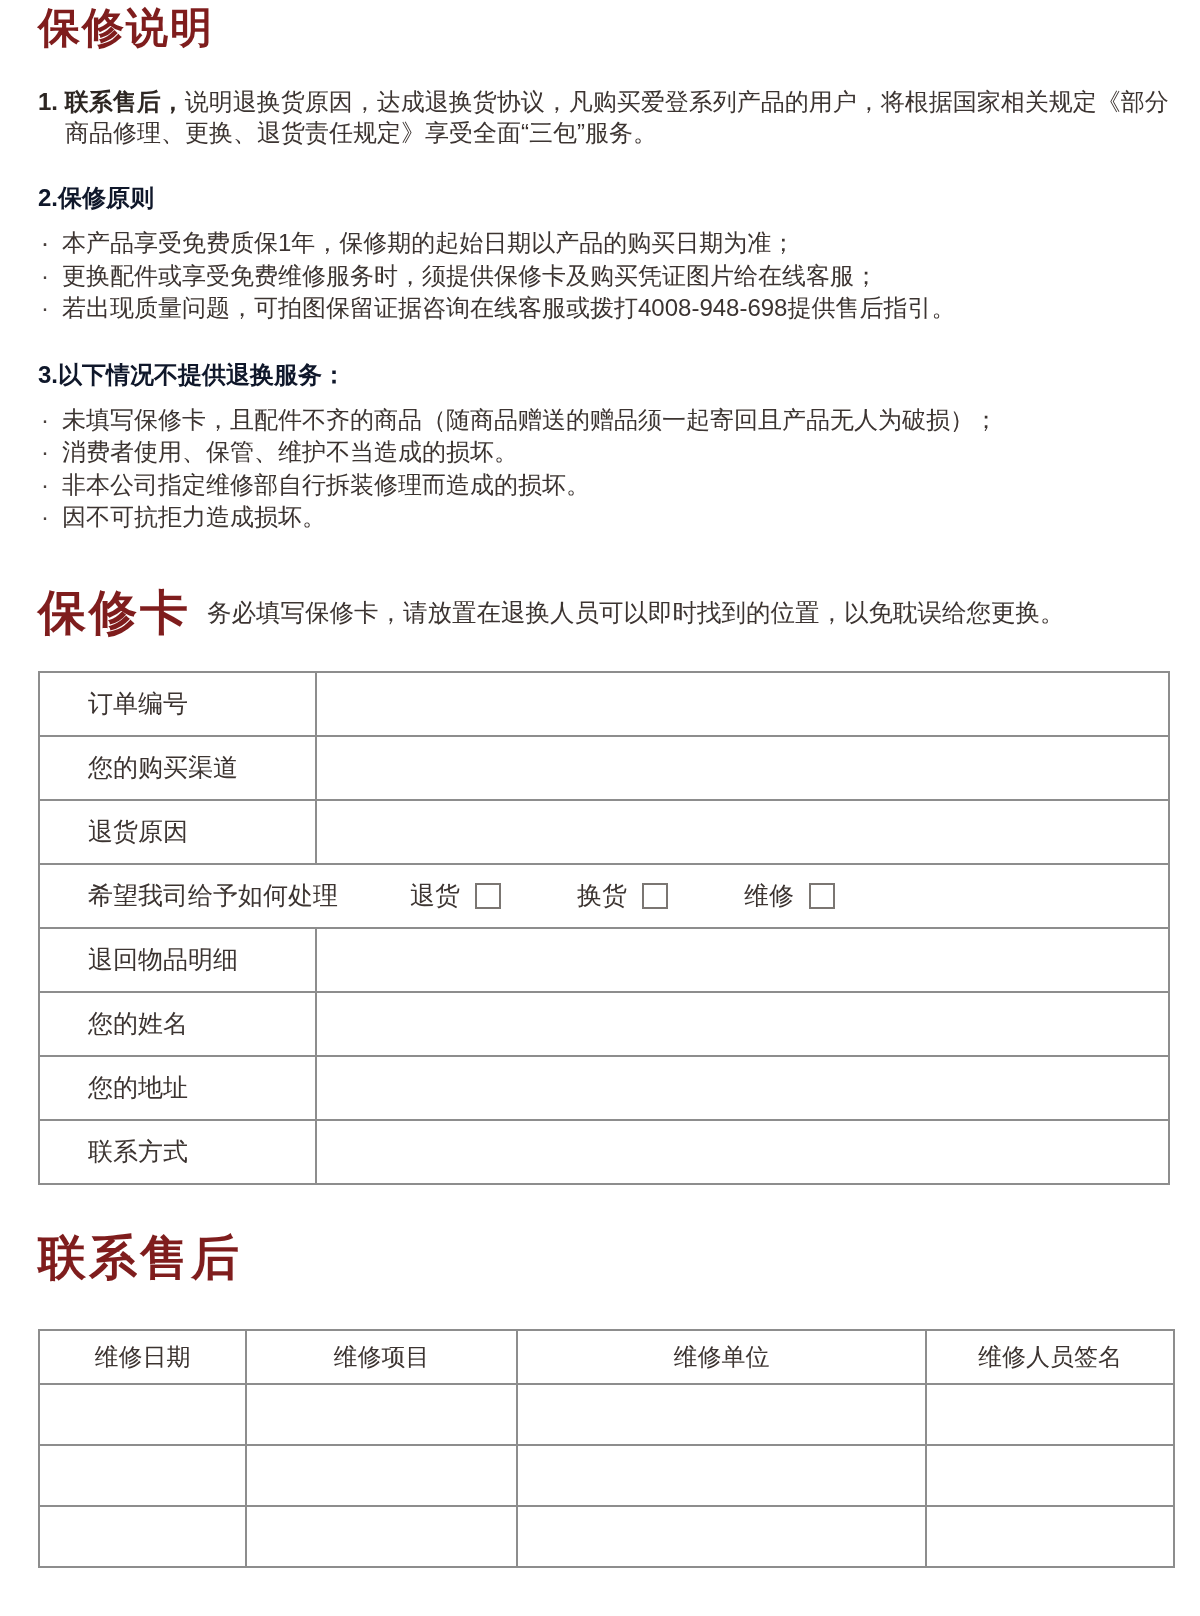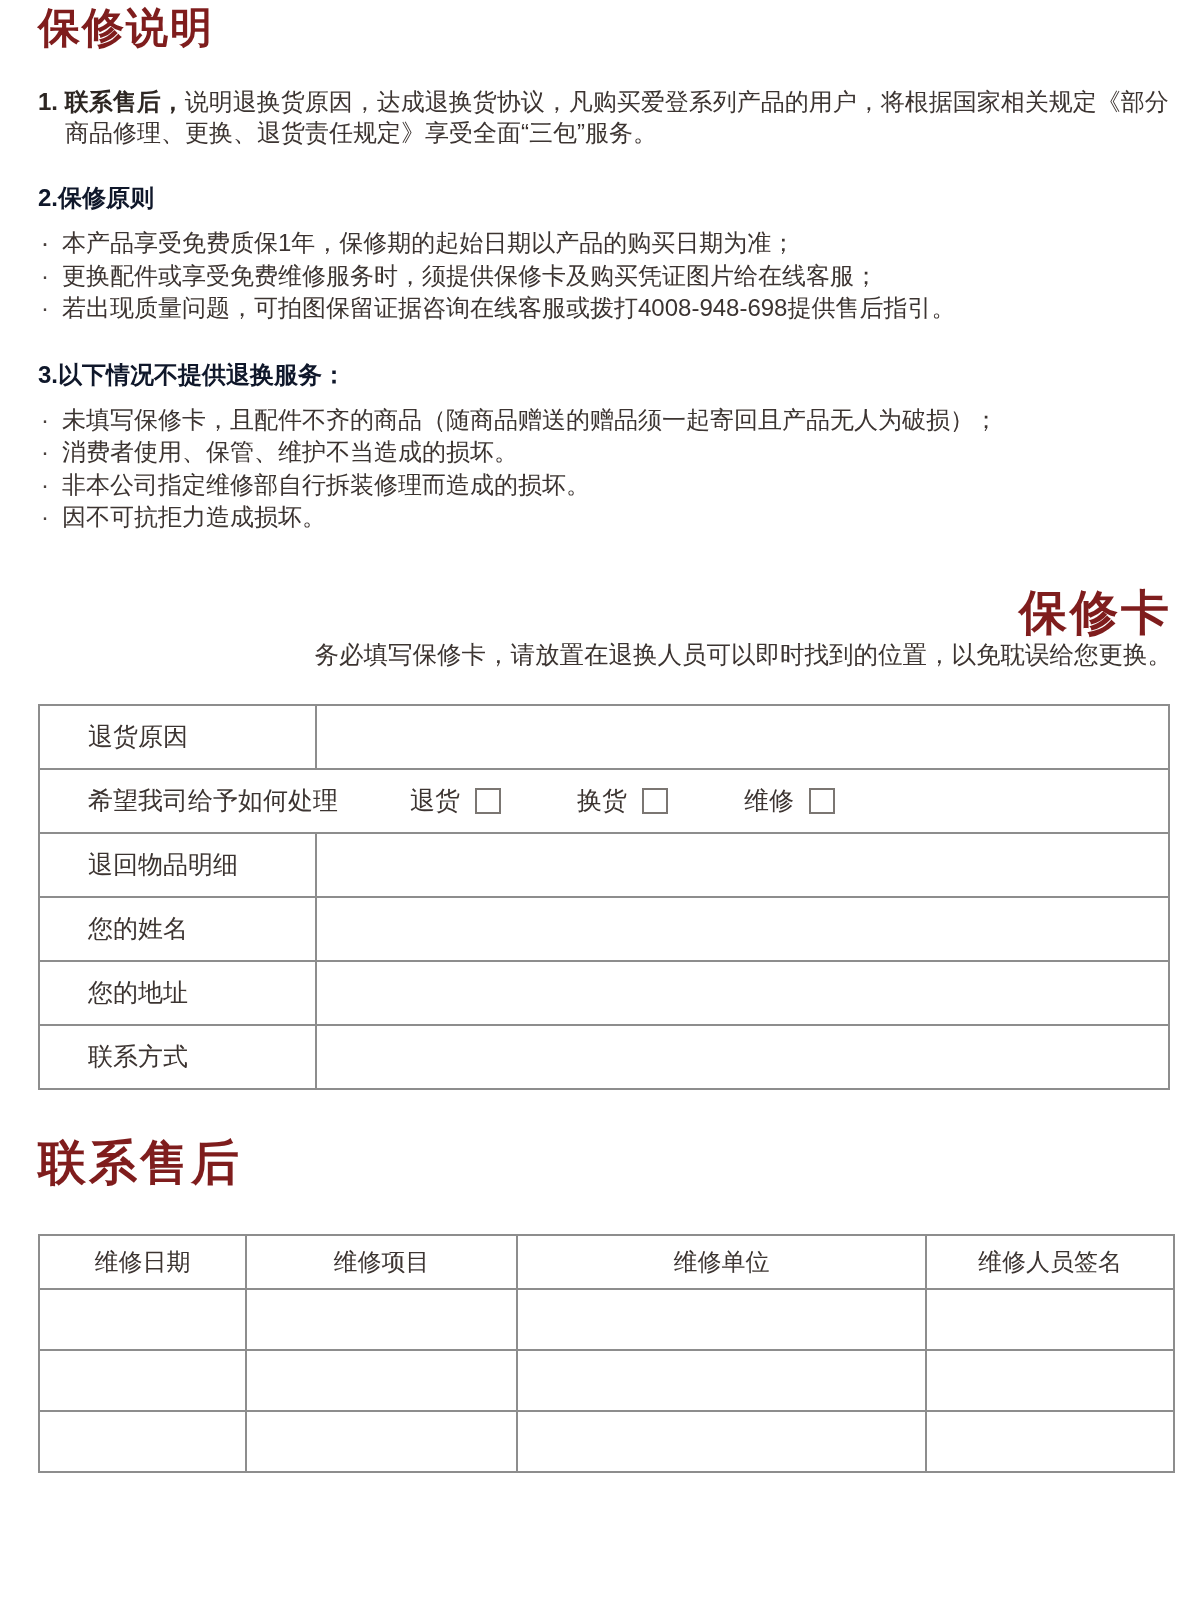--- a/index.html
+++ b/index.html
@@ -52,23 +52,22 @@
   }
   ul.bullets .dot {
     position: absolute;
     left: 3px; top: 0;
     color: #4a423e;
   }
 
   
   .card-header {
     display: flex;
-    align-items: flex-end;
+    align-items: center;
     margin: 54px 0 0 0;
-    flex-direction: column;
   }
   .card-header .big-title { letter-spacing: 3px; font-size: 48px; }
   .card-desc {
     font-size: 24.5px;
     margin-left: 16px;
     color: #3c3431;
     white-space: nowrap;
   }
 
   
@@ -155,20 +154,28 @@
     <li><span class="dot">·</span><span>因不可抗拒力造成损坏。</span></li>
   </ul>
 
   <div class="card-header">
     <h1 class="big-title">保修卡</h1>
     <span class="card-desc">务必填写保修卡，请放置在退换人员可以即时找到的位置，以免耽误给您更换。</span>
   </div>
 
   <table class="wcard">
     <tbody>
+        <tr>
+      <td class="label-cell">订单编号</td>
+      <td class="value-cell"></td>
+    </tr>
+    <tr>
+      <td class="label-cell">您的购买渠道</td>
+      <td class="value-cell"></td>
+    </tr>
     <tr>
       <td class="label-cell">退货原因</td>
       <td class="value-cell"></td>
     </tr>
     <tr>
       <td colspan="2">
         <div class="handling-flex">
           <span class="handling-label">希望我司给予如何处理</span>
           <span class="handling-option">
             <span>退货</span>

